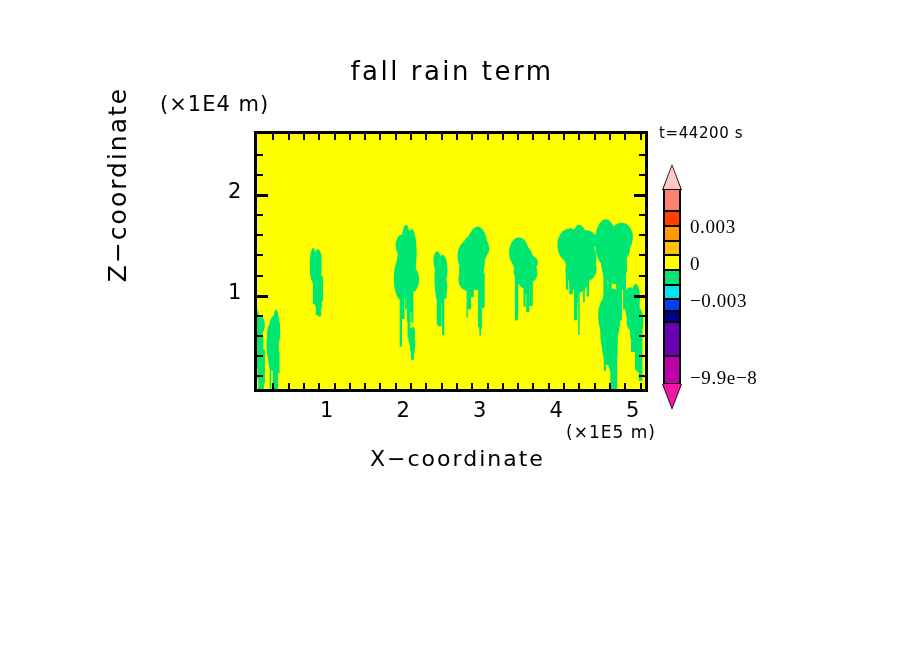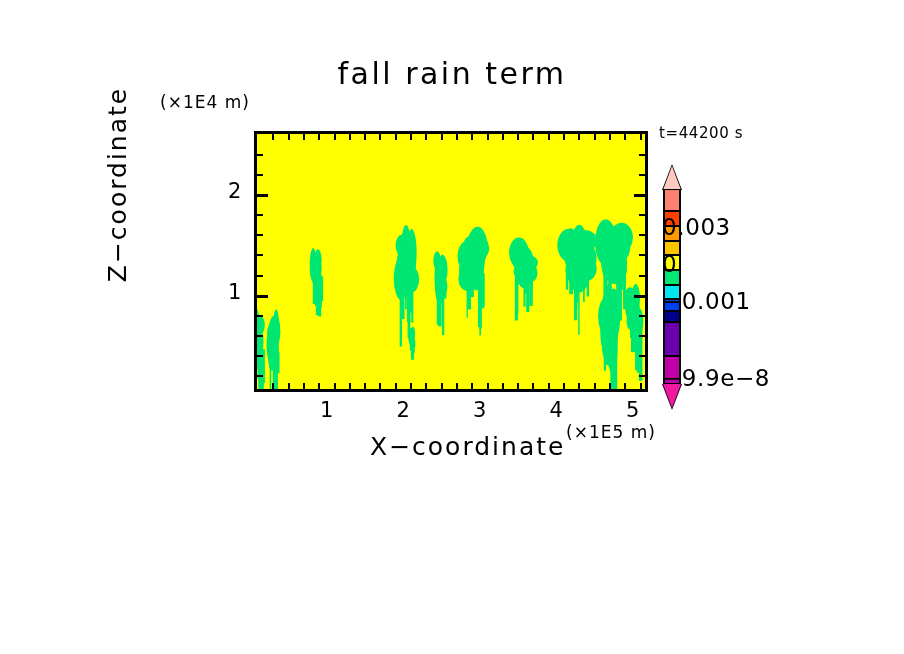--- a/index.html
+++ b/index.html
@@ -6,30 +6,30 @@
   body{
     width:904px;height:654px;position:relative;overflow:hidden;
     font-family:"DejaVu Sans", sans-serif;
     color:#000000;
   }
   .lbl{position:absolute;white-space:pre;letter-spacing:.5px;}
 
   
   #title{
     left:0;top:56px;width:904px;text-align:center;
-    font-size:30px;letter-spacing:2.5px;
+    font-size:26px;letter-spacing:2.5px;
   }
 
   
-  #yunit{left:160px;top:92px;font-size:17px;letter-spacing:1px;}
+  #yunit{left:160px;top:92px;font-size:21px;letter-spacing:1px;}
   #xunit{left:566px;top:422px;font-size:17px;letter-spacing:1px;}
 
   
   #xname{
-    left:370px;top:432px;font-size:25px;letter-spacing:2px;
+    left:370px;top:446px;font-size:22px;letter-spacing:2px;
   }
   #yname{
     left:-8px;top:170px;width:250px;text-align:center;
     font-size:25px;letter-spacing:2px;
     transform:rotate(-90deg);transform-origin:center center;
   }
 
   
   #tstamp{left:659px;top:124px;font-size:15px;letter-spacing:.6px;}
 
@@ -66,22 +66,22 @@
     border-bottom:24px solid #FFC9C0;}
   #cb-top-arrow-o{position:absolute;left:662px;top:164px;width:0;height:0;
     border-left:10px solid transparent;border-right:10px solid transparent;
     border-bottom:26px solid #000000;}
   #cb-bot-arrow{position:absolute;left:663px;top:384px;width:0;height:0;
     border-left:9px solid transparent;border-right:9px solid transparent;
     border-top:24px solid #F0189F;}
   #cb-bot-arrow-o{position:absolute;left:662px;top:384px;width:0;height:0;
     border-left:10px solid transparent;border-right:10px solid transparent;
     border-top:26px solid #000000;}
-  .cbl{position:absolute;left:662px;font-size:23px;letter-spacing:.6px;
-       transform:translateY(-50%);}
+  .cbl{position:absolute;left:690px;font-size:19px;letter-spacing:.6px;
+       transform:translateY(-50%);font-family:Liberation Serif, serif;}
 </style>
 </head>
 <body>
 
 <div class="lbl" id="title">fall rain term</div>
 
 <div class="lbl" id="yunit">(×1E4 m)</div>
 <div class="lbl" id="xunit">(×1E5 m)</div>
 
 <div class="lbl" id="tstamp">t=44200 s</div>
@@ -518,15 +518,15 @@
     <div class="cband" style="top: 110.175px; height: 11.7px; background: rgb(0, 64, 240);"></div>
     <div class="cband" style="top: 121.875px; height: 10.725px; background: rgb(0, 0, 136);"></div>
     <div class="cband" style="top: 132.6px; height: 34.125px; background: rgb(106, 0, 176);"></div>
     <div class="cband" style="top: 166.725px; height: 28.275px; background: rgb(192, 0, 168);"></div>
   </div>
 <div id="cb-bot-arrow-o"></div>
 <div id="cb-bot-arrow"></div>
 <div id="cb-labels">
     <div class="cbl" style="top: 227.025px;">0.003</div>
     <div class="cbl" style="top: 264.075px;">0</div>
-    <div class="cbl" style="top: 301.125px;">−0.001</div>
+    <div class="cbl" style="top: 301.125px;">−0.003</div>
     <div class="cbl" style="top: 378.15px;">−9.9e−8</div>
   </div>
 
 </body></html>

